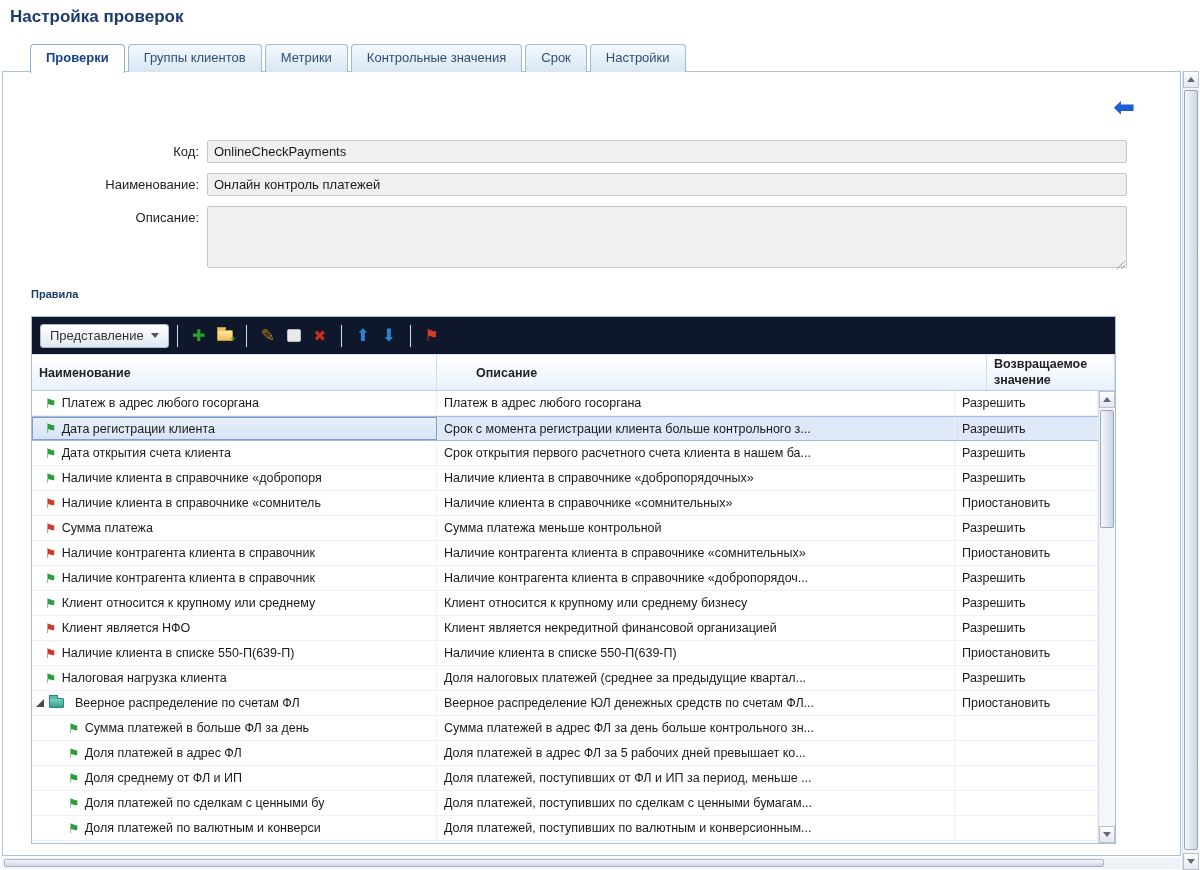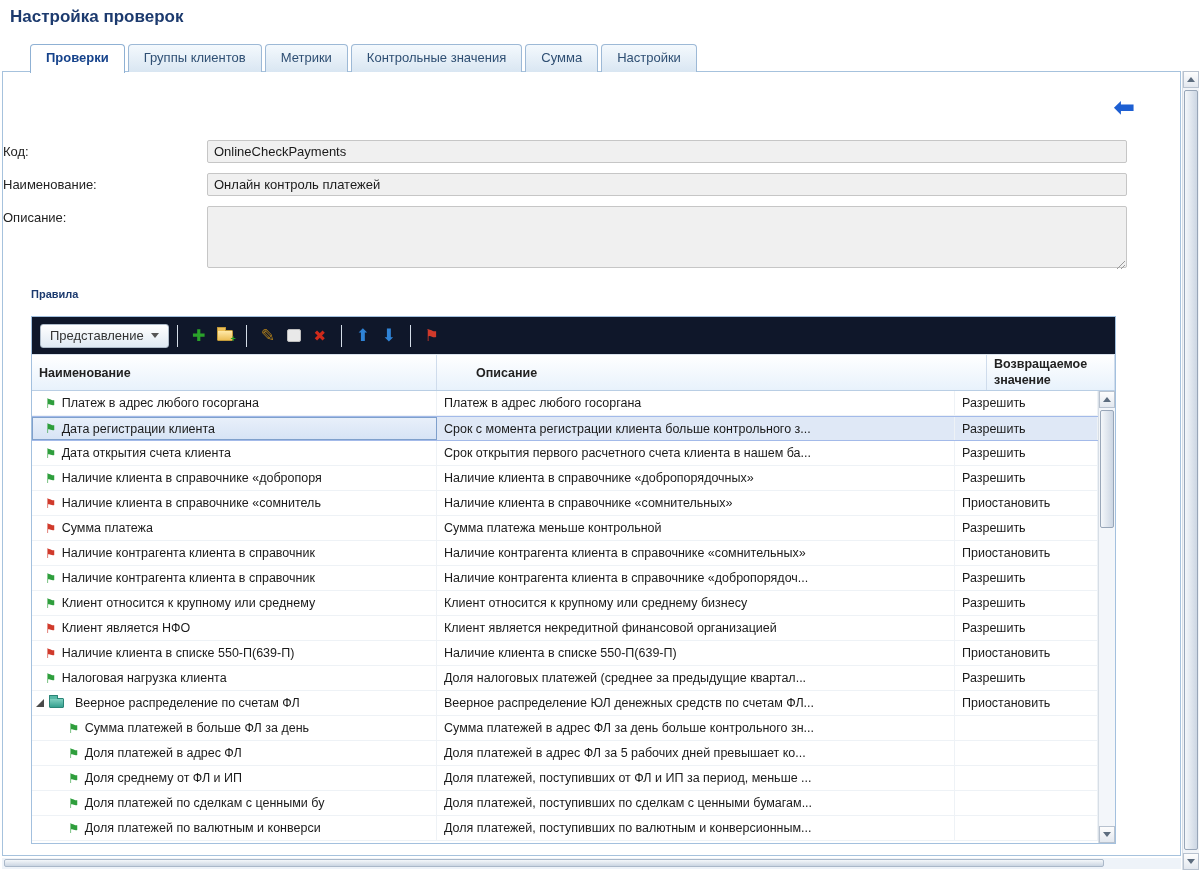--- a/index.html
+++ b/index.html
@@ -17,21 +17,21 @@
 
   
   .panel { position:absolute; left:2px; top:71px; width:1179px; height:785px;
     border:1px solid #a6c2dd; background:#fff; }
 
   .back-arrow { position:absolute; right:45px; top:22px; font-size:26px; font-weight:bold; color:#1d5fd2;
     line-height:1; cursor:pointer; }
 
   
   .form-row { position:absolute; left:0; right:53px; display:flex; align-items:flex-start; }
-  .form-row .lbl { width:196px; margin-right:8px; padding-top:4px; color:#222; }
+  .form-row .lbl { width:196px; text-align:right; margin-right:8px; padding-top:4px; color:#222; }
   .field { flex:1; height:23px; background:#f0f0f0; border:1px solid #c6c6c6; border-radius:2px;
     padding:0 6px; font:13px "Liberation Sans","DejaVu Sans",sans-serif; color:#1a1a1a; }
   textarea.field { height:62px; resize:none; position:relative; }
   .ta-wrap { flex:1; position:relative; }
   .ta-wrap .field { width:100%; }
   .resize-grip { position:absolute; right:2px; bottom:2px; width:10px; height:10px;
     background:repeating-linear-gradient(135deg, transparent 0 2px, #9a9a9a 2px 3px); cursor:nwse-resize;
     clip-path:polygon(100% 0,100% 100%,0 100%); }
 
   .section-title { position:absolute; left:28px; top:216px; font-weight:bold; font-size:11px; color:#1c3a6e; }
@@ -114,21 +114,21 @@
 </head>
 <body>
 
 <div class="page-title">Настройка проверок</div>
 
 <div class="tabbar">
     <div class="tab active"><span>Проверки</span></div>
     <div class="tab"><span>Группы клиентов</span></div>
     <div class="tab"><span>Метрики</span></div>
     <div class="tab"><span>Контрольные значения</span></div>
-    <div class="tab"><span>Сумма</span></div>
+    <div class="tab"><span>Срок</span></div>
     <div class="tab"><span>Настройки</span></div>
   </div>
 
 <div class="panel">
   <div class="back-arrow">⬅</div>
 
   <div class="form-row" style="top:68px;">
     <span class="lbl">Код:</span>
     <input class="field" type="text" readonly="" value="OnlineCheckPayments" style="">
   </div>

